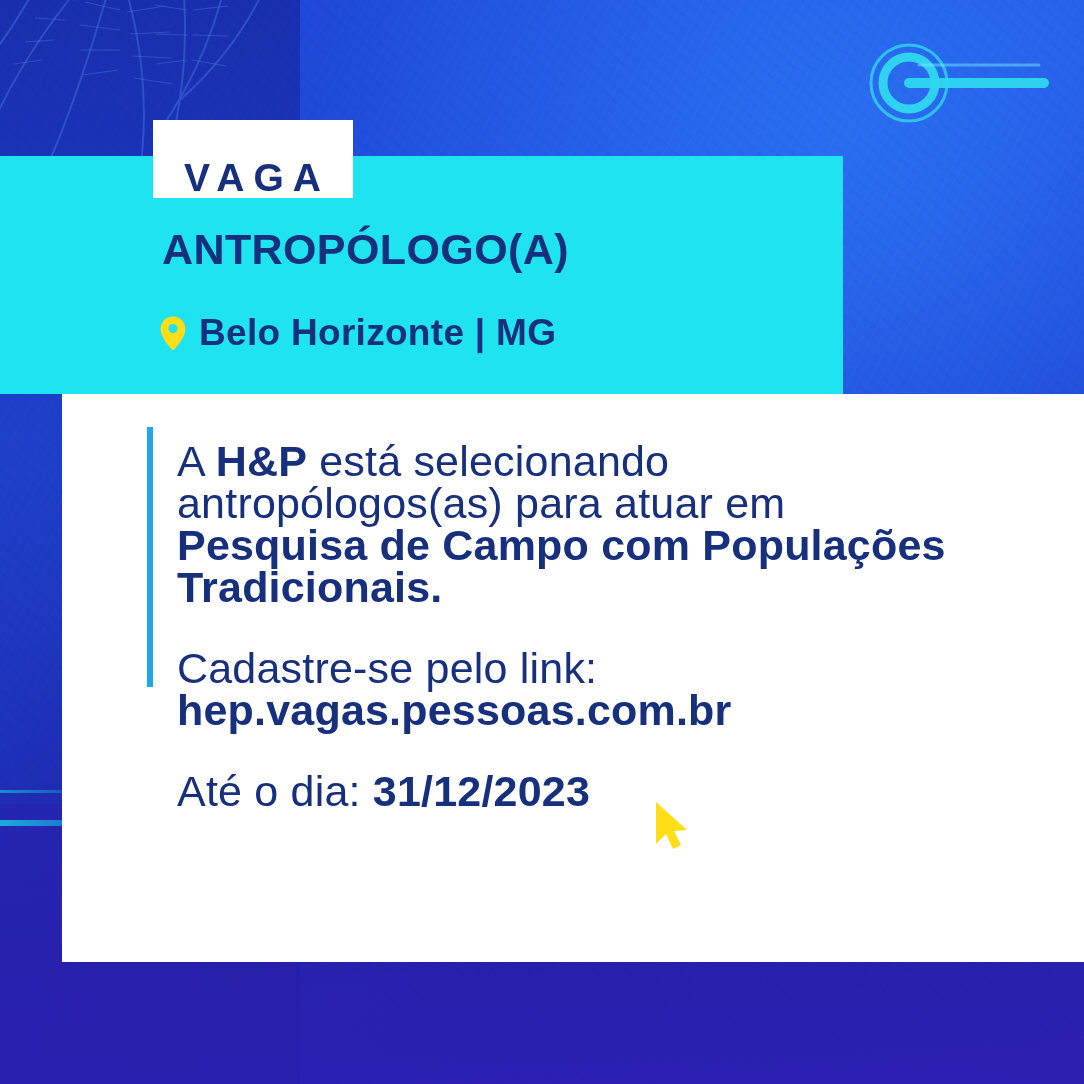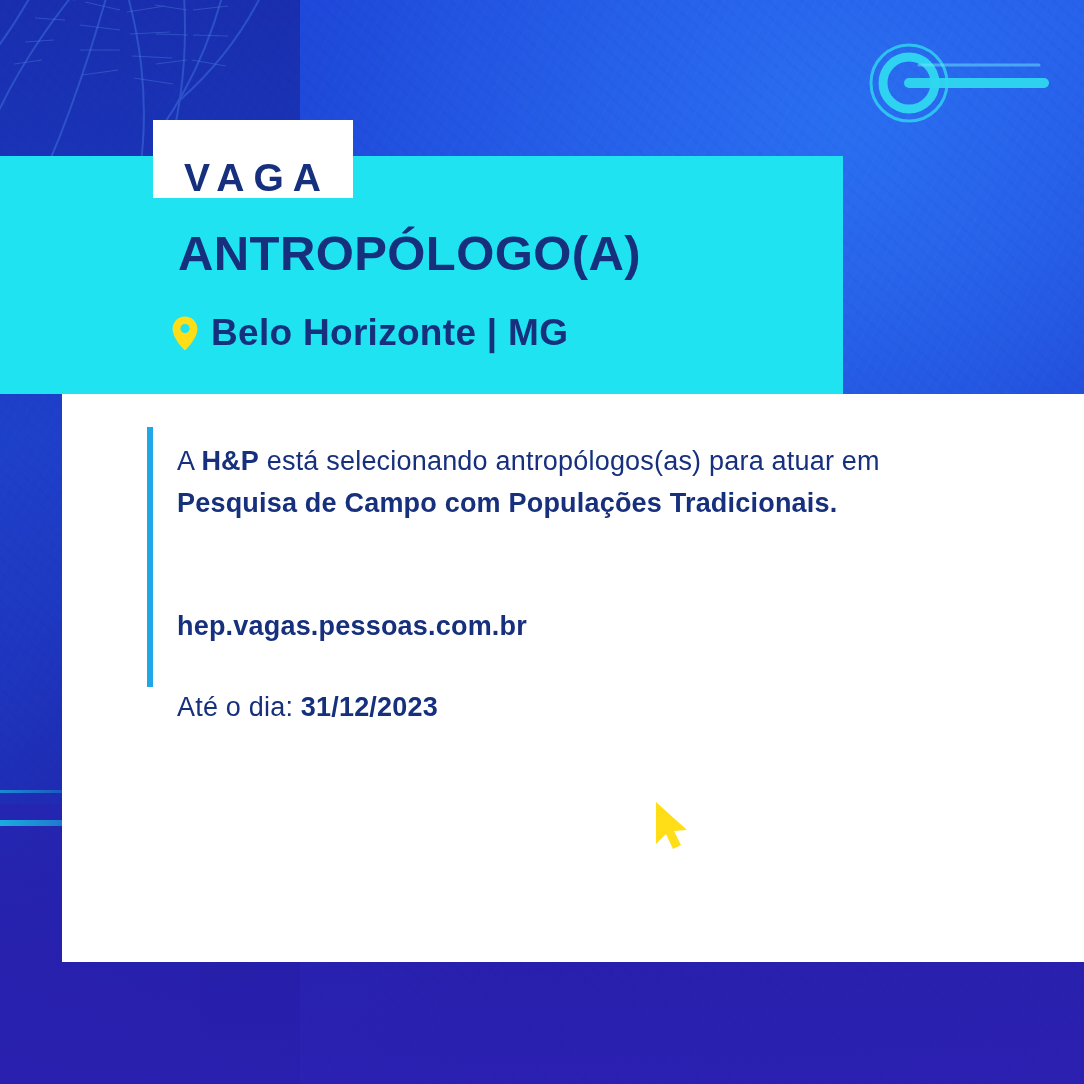--- a/index.html
+++ b/index.html
@@ -114,29 +114,28 @@
     font-size: 39px;
     font-weight: 700;
     letter-spacing: 9px;
     color: #17307e;
     padding-left: 8px;
     margin-top: 38px;
   }
   .job-title {
     position: absolute;
     left: 162px; top: 225px;
-    font-size: 49px;
+    font-size: 43px;
     font-weight: 700;
     color: #17307e;
     letter-spacing: .4px;
-    margin-left: 16px;
   }
   .location-row {
     position: absolute;
-    left: 172px; top: 312px;
+    left: 160px; top: 312px;
     display: flex;
     align-items: center;
     gap: 13px;
   }
   .pin-icon {
     width: 26px; height: 34px;
     display: block;
   }
   .location-text {
     font-size: 37px;
@@ -156,21 +155,21 @@
     position: absolute;
     left: 147px; top: 427px;
     width: 6px; height: 260px;
     background: #1fa7e8;
   }
   .body-block {
     position: absolute;
     left: 177px; top: 440px;
     width: 800px;
     color: #17307e;
-    font-size: 27px;
+    font-size: 43px;
     line-height: 42px;
     letter-spacing: .2px;
   }
   .body-block p {
     margin: 0 0 39px 0;
   }
   .body-block p:last-child { margin-bottom: 0; }
   .body-block b { font-weight: 700; }
   .link-line {
     font-weight: 700;
@@ -240,21 +239,21 @@
     <span class="location-text">Belo Horizonte | MG</span>
   </div>
 
   <div class="white-card"></div>
   <div class="accent-bar"></div>
 
   <div class="body-block">
     <p><span class="sr-inline">A </span><b>H&amp;P</b><span class="sr-inline"> está selecionando antropólogos(as) para atuar em </span><b>Pesquisa de Campo com Populações Tradicionais.</b></p>
 
 
-    <p><br><span class="link-line">hep.vagas.pessoas.com.br</span></p>
+    <p><span class="sr-inline">Cadastre-se pelo link:</span><br><span class="link-line">hep.vagas.pessoas.com.br</span></p>
 
     <p><span class="sr-inline">Até o dia: </span><b>31/12/2023</b></p>
   </div>
 
   <svg class="cursor-arrow" viewBox="0 0 40 52">
     <path d="M4 2 L4 44 L14 34 L21 49 L29 45 L22 31 L35 30 Z" fill="#ffdd17"></path>
   </svg>
 
 </div>
 

